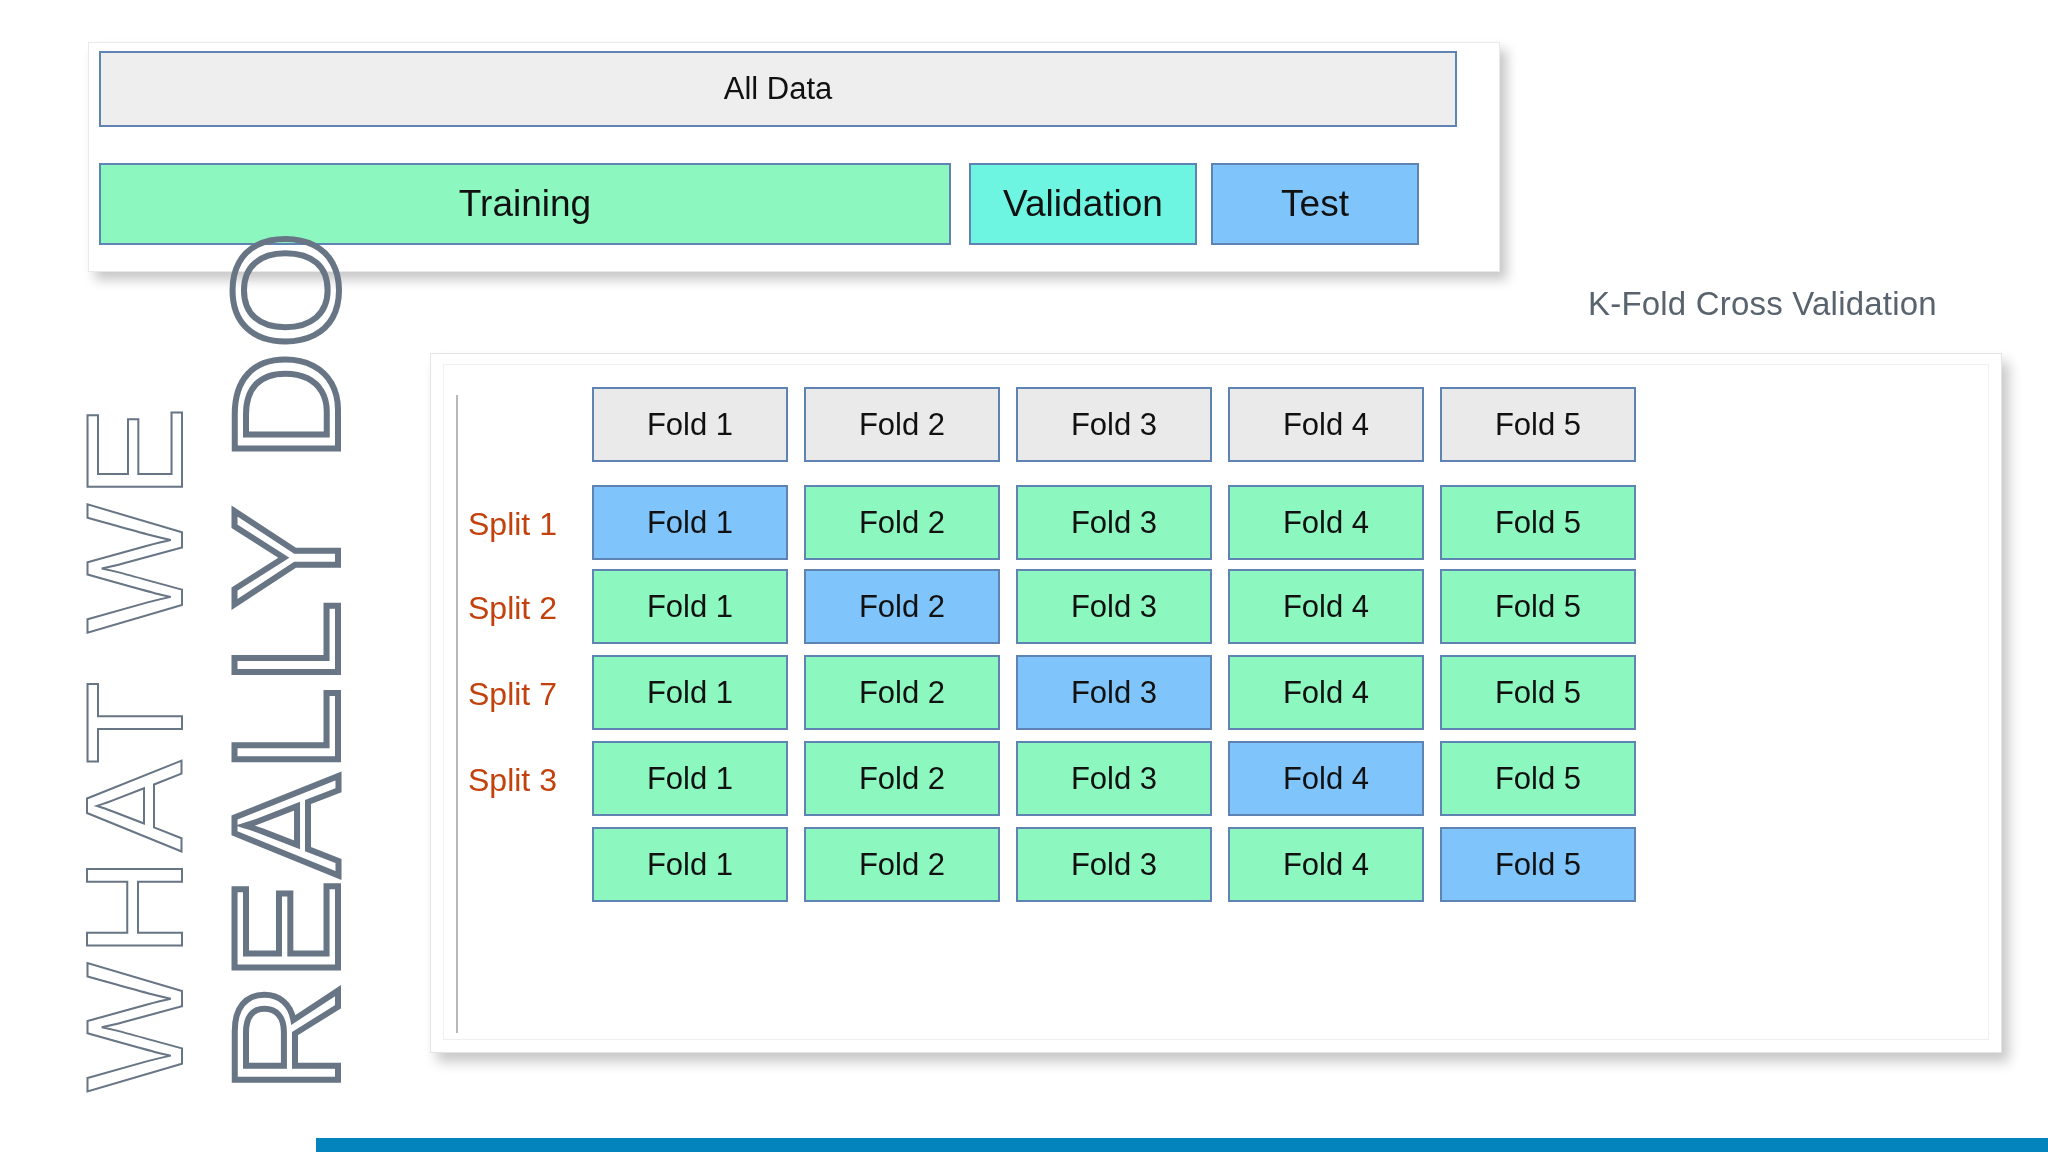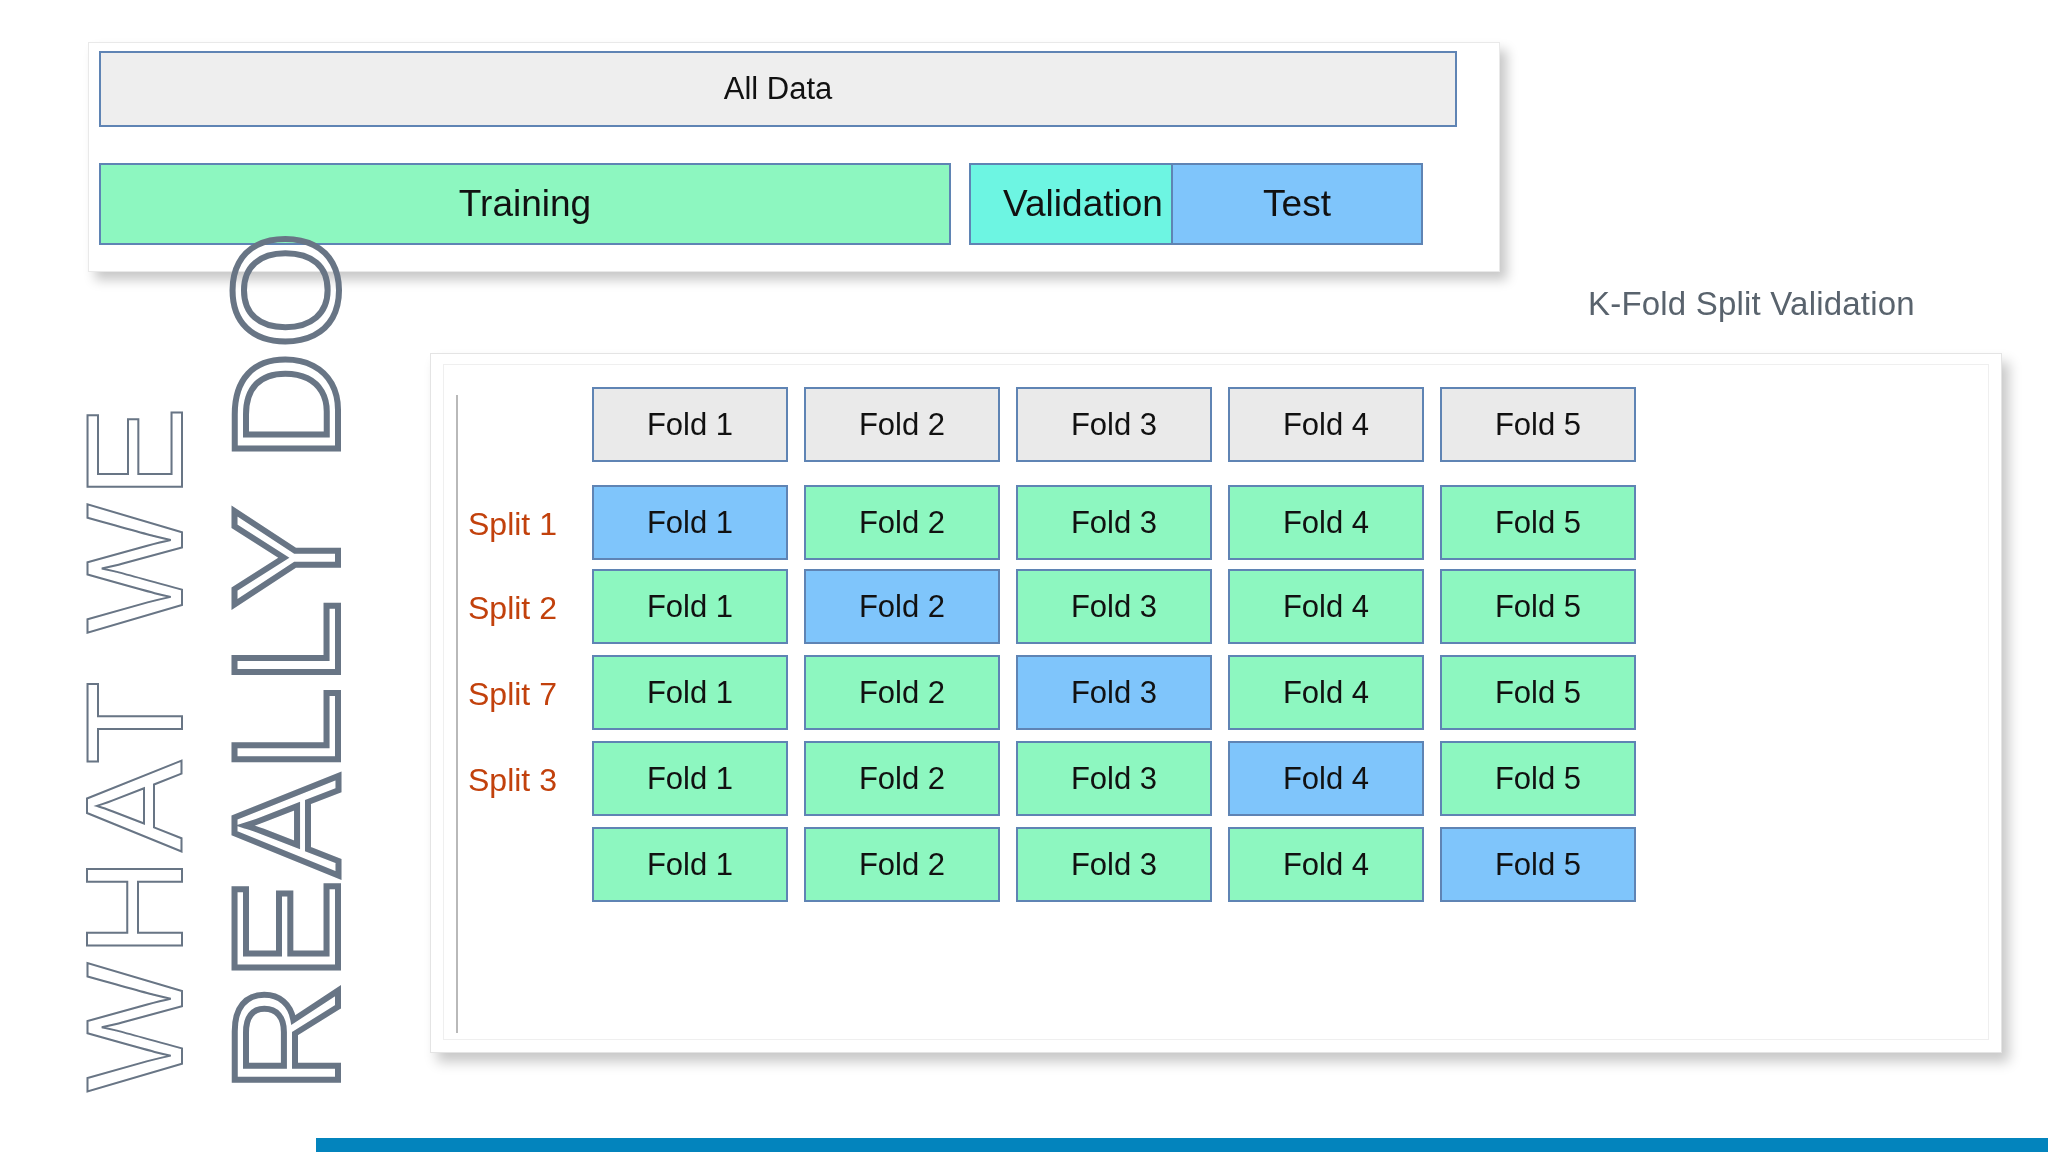--- a/index.html
+++ b/index.html
@@ -70,21 +70,21 @@
     box-sizing: border-box;
     display: flex;
     align-items: center;
     justify-content: center;
     font-size: 37px;
     color: #111111;
     border: 2px solid #5f84b4;
   }
   .seg-training { left: 0px;    width: 852px; background: #8df7c0; }
   .seg-valid    { left: 870px;  width: 228px; background: #6df5e2; }
-  .seg-test     { left: 1072px; width: 252px; background: #7fc5fb; }
+  .seg-test     { left: 1112px; width: 208px; background: #7fc5fb; }
 
   
   .kfold-title {
     position: absolute;
     left: 1588px;
     top: 285px;
     font-size: 33px;
     color: #59636d;
     letter-spacing: 0.2px;
     white-space: nowrap;
@@ -210,21 +210,21 @@
 
       <div class="split-row">
         <div class="seg seg-training" style="border-color: rgb(95, 132, 180); background: rgb(141, 247, 192);">Training</div>
         <div class="seg seg-valid" style="border-color: rgb(95, 132, 180); background: rgb(109, 245, 226);">Validation</div>
         <div class="seg seg-test" style="border-color: rgb(95, 132, 180); background: rgb(127, 197, 251);">Test</div>
       </div>
 
     </div>
   </div>
 
-  <div class="kfold-title" style="color: rgb(89, 99, 109);">K-Fold Split Validation</div>
+  <div class="kfold-title" style="color: rgb(89, 99, 109);">K-Fold Cross Validation</div>
 
   <div class="kfold-card">
     <div class="kfold-inner">
       <div class="kfold-vrule"></div>
       <div class="grid" id="kfold-grid">
           <div class="grid-row" style="top: 22px;">
             <div class="cell header" style="left: 148px; width: 196px; background: rgb(234, 234, 234); border-color: rgb(95, 132, 180);">Fold 1</div>
             <div class="cell header" style="left: 360px; width: 196px; background: rgb(234, 234, 234); border-color: rgb(95, 132, 180);">Fold 2</div>
             <div class="cell header" style="left: 572px; width: 196px; background: rgb(234, 234, 234); border-color: rgb(95, 132, 180);">Fold 3</div>
             <div class="cell header" style="left: 784px; width: 196px; background: rgb(234, 234, 234); border-color: rgb(95, 132, 180);">Fold 4</div>

